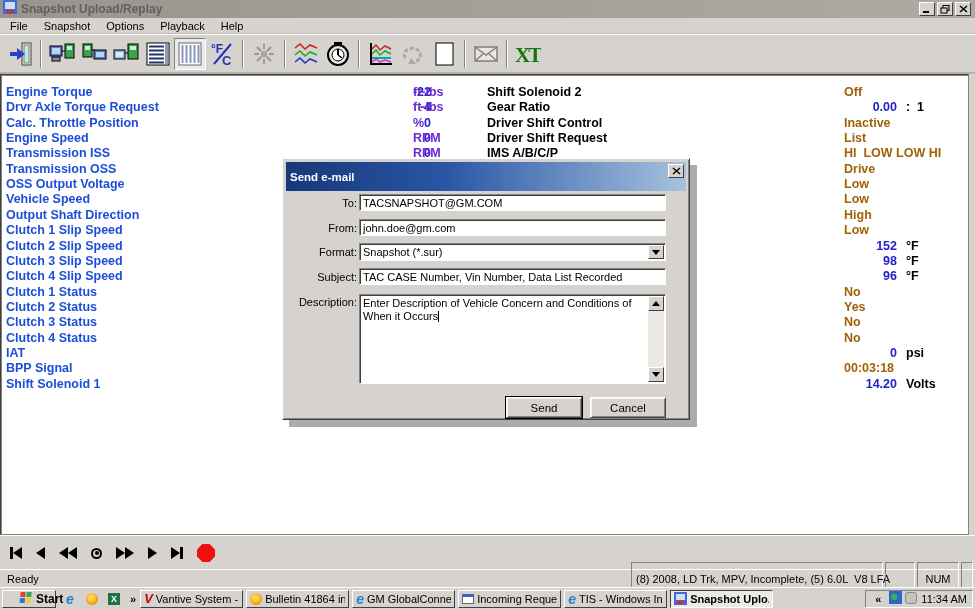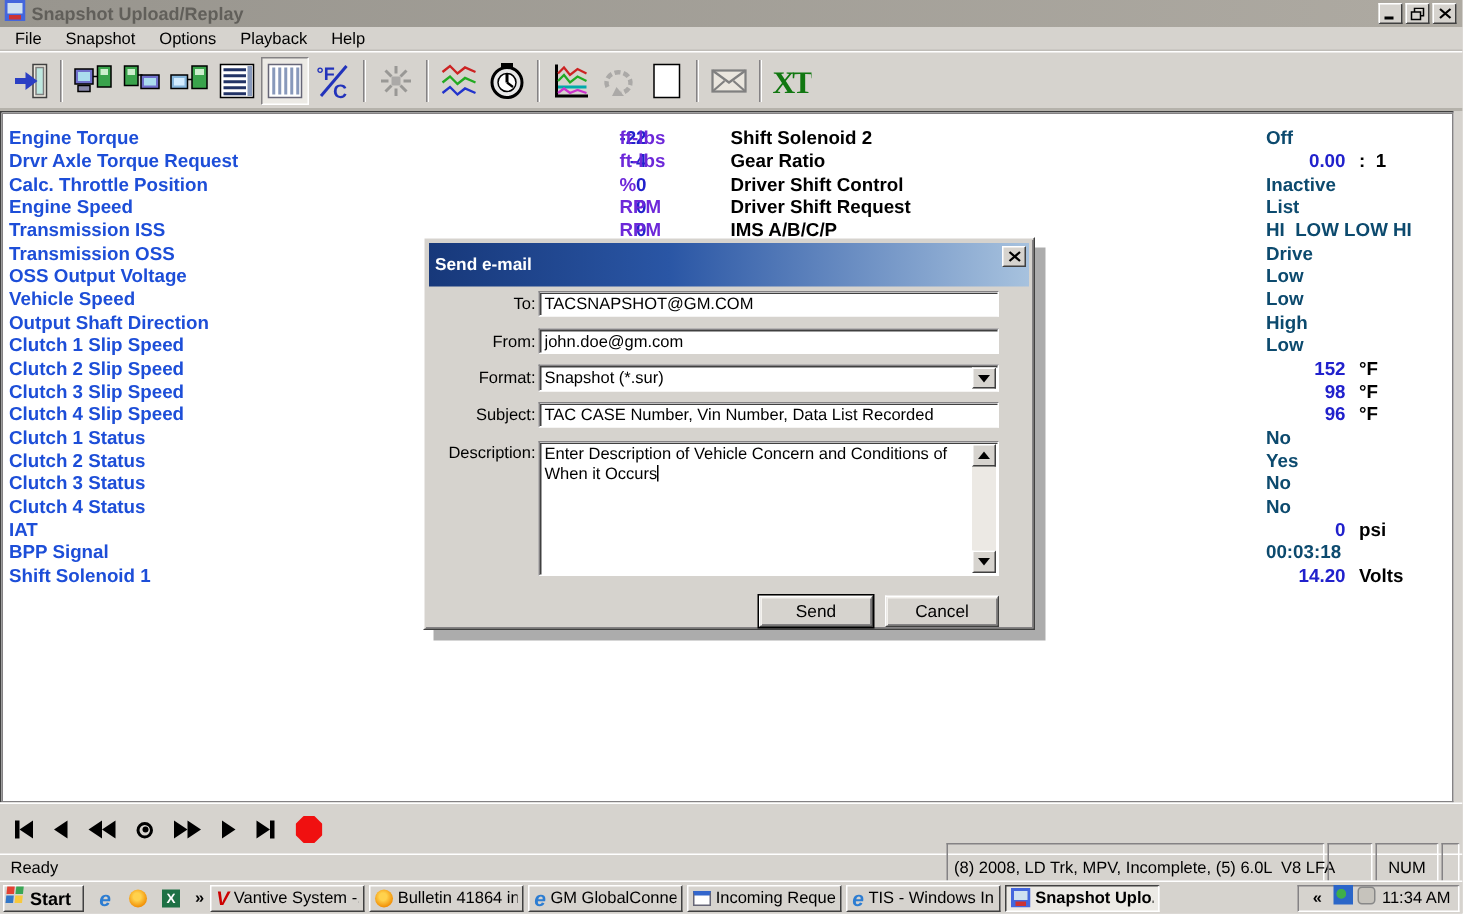--- a/index.html
+++ b/index.html
@@ -34,21 +34,21 @@
   
   .main-area { position:absolute; top:74px; left:0; width:969px; height:461px;
     background:#fff; border:1px solid; border-color:#404040 #848284 #848284 #404040;
     box-shadow:inset 1px 1px 0 #848284; }
   .drow { position:absolute; left:0; width:965px; height:15px; }
   .drow span { position:absolute; top:0; font-size:12.5px; font-weight:bold; white-space:pre; }
   .c-ll { left:5px; color:#1d4ed8; }
   .c-lv { left:345px; width:85px; text-align:right; color:#2121cc; }
   .c-lu { left:412px; color:#6d28d9; }
   .c-rl { left:486px; color:#000; }
-  .c-rt { left:843px; color:#0c4a6e; }
+  .c-rt { left:843px; color:#a16207; }
   .c-rv { left:843px; width:53px; text-align:right; color:#2121cc; }
   .c-ru { left:905px; color:#000; }
 
   
   .dialog { position:absolute; left:282px; top:158px; width:408px; height:262px;
     background:#d6d3ce; border:1px solid; border-color:#fff #404040 #404040 #fff;
     box-shadow:inset 1px 1px 0 #d6d3ce, inset -1px -1px 0 #848284, 7px 7px 0 rgba(70,70,70,.45); }
   .dtitle { position:absolute; top:3px; left:3px; right:3px; height:29px;
     background:linear-gradient(90deg,#17387a,#2a56a5 40%,#a7c2de);
     display:flex; align-items:center; padding-left:4px; }
@@ -107,21 +107,21 @@
     font-size:11px; display:flex; align-items:center; padding:16px 4px; white-space:pre; }
   .sp-ready { flex:1; border-color:transparent; }
   .sp-vehicle { width:252px; }
   .sp-b1 { width:30px; } .sp-num { width:42px; justify-content:center; } .sp-b2 { width:12px; }
 
   
   .taskbar { position:absolute; top:587px; left:0; width:975px; height:22px; background:#d6d3ce;
     border-top:1px solid #fff; display:flex; align-items:center; padding:0 2px; }
   .startbtn { width:54px; height:18px; background:#d6d3ce;
     border:1px solid; border-color:#fff #404040 #404040 #fff;
-    display:flex; align-items:center; gap:3px; padding-left:0; margin-right:6px; }
+    display:flex; align-items:center; gap:3px; padding-left:16px; margin-right:6px; }
   .startbtn .slabel { font-size:12px; font-weight:bold; }
   .ql { display:flex; align-items:center; gap:6px; margin-right:4px; }
   .qlico { width:16px; height:16px; display:flex; align-items:center; justify-content:center; }
   .chev { font-size:11px; font-weight:bold; padding:0 4px; }
   .taskbtns { display:flex; align-items:center; gap:3px; flex:1; }
   .taskbtn { width:103px; height:18px; background:#d6d3ce;
     border:1px solid; border-color:#fff #404040 #404040 #fff;
     display:flex; align-items:center; gap:3px; padding:0 3px; overflow:hidden; }
   .taskbtn.active { background:#eceae5; border-color:#404040 #fff #fff #404040; }
   .taskbtn .tb-label { font-size:11px; white-space:nowrap; overflow:hidden; }

